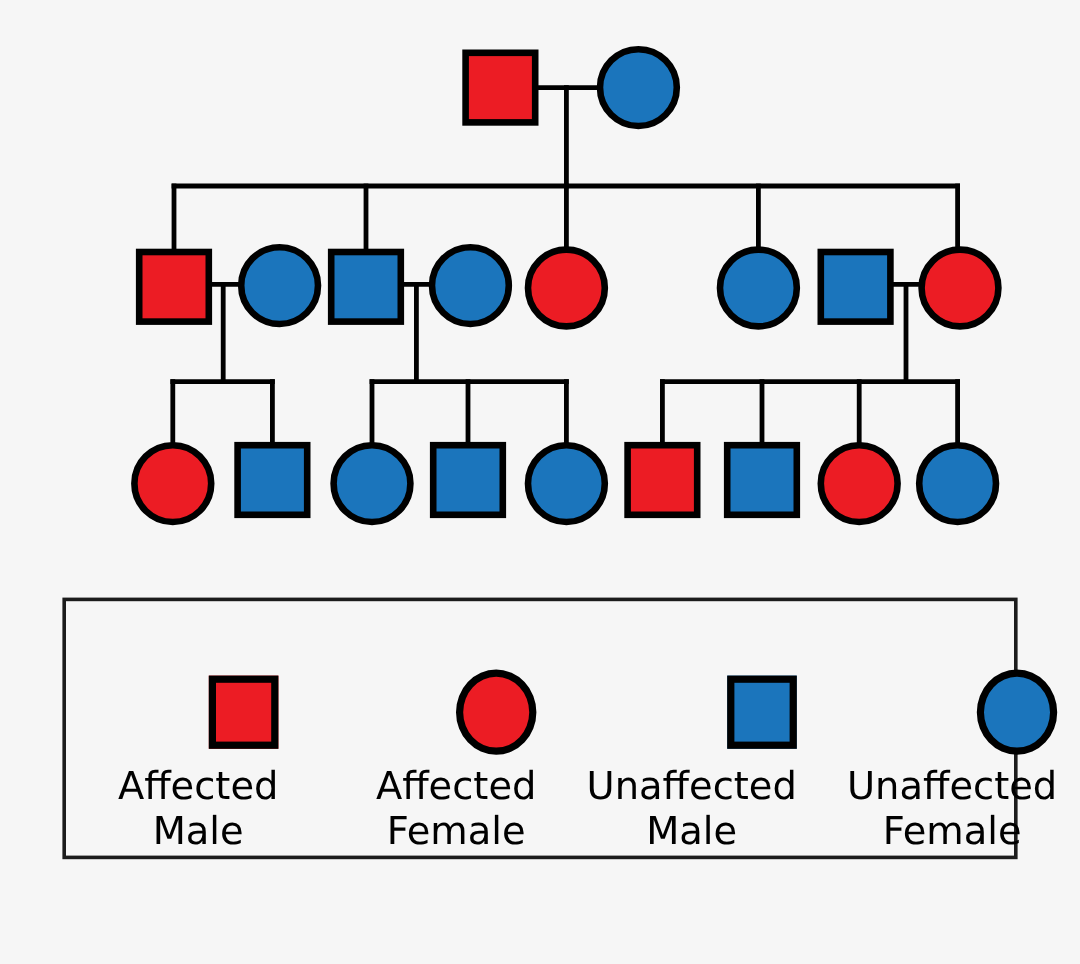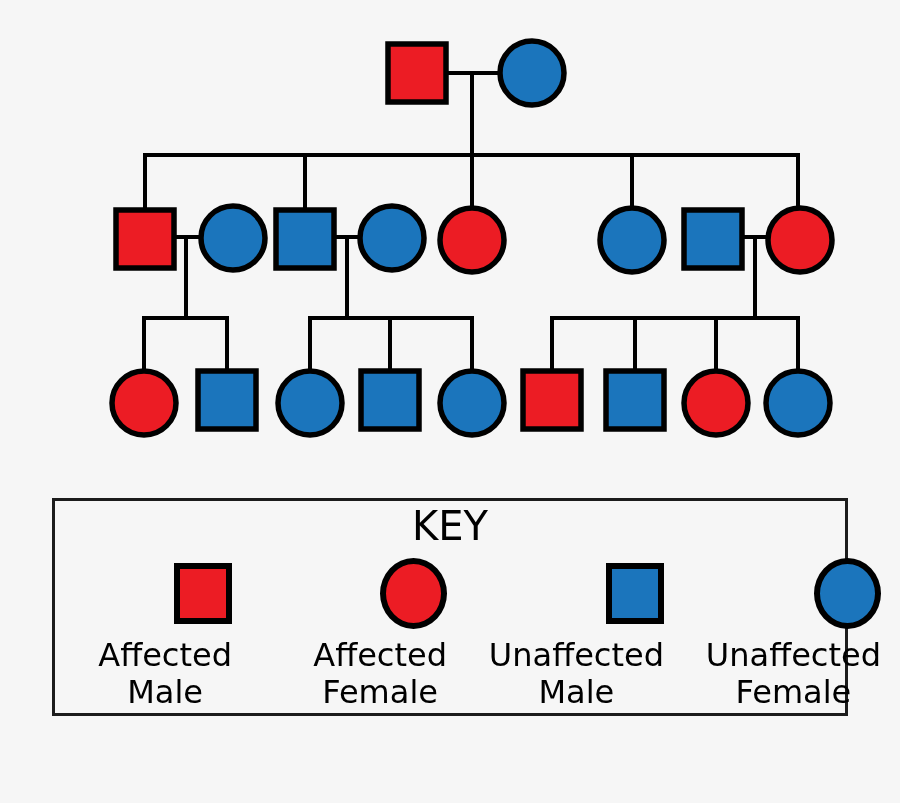--- a/index.html
+++ b/index.html
@@ -115,21 +115,20 @@
       <circle cx="310" cy="403" r="32" fill="#1b75bc" stroke="#000000" stroke-width="5.5"></circle>
       <rect x="361" y="371" width="58" height="58" fill="#1b75bc" stroke="#000000" stroke-width="5.5"></rect>
       <circle cx="472" cy="403" r="32" fill="#1b75bc" stroke="#000000" stroke-width="5.5"></circle>
       <rect x="523" y="371" width="58" height="58" fill="#ec1c24" stroke="#000000" stroke-width="5.5"></rect>
       <rect x="606" y="371" width="58" height="58" fill="#1b75bc" stroke="#000000" stroke-width="5.5"></rect>
       <circle cx="716" cy="403" r="32" fill="#ec1c24" stroke="#000000" stroke-width="5.5"></circle>
       <circle cx="798" cy="403" r="32" fill="#1b75bc" stroke="#000000" stroke-width="5.5"></circle>
     </svg>
 
   <div class="key-box">
-    <div class="key-title">KEY</div>
 
     <div class="key-item" style="left: -43px;">
       <div class="key-symbol-slot">
         <span class="key-symbol male affected" style="background: rgb(236, 28, 36);"></span>
       </div>
       <div class="key-label">
         <div>Affected</div>
         <div>Male</div>
       </div>
     </div>

